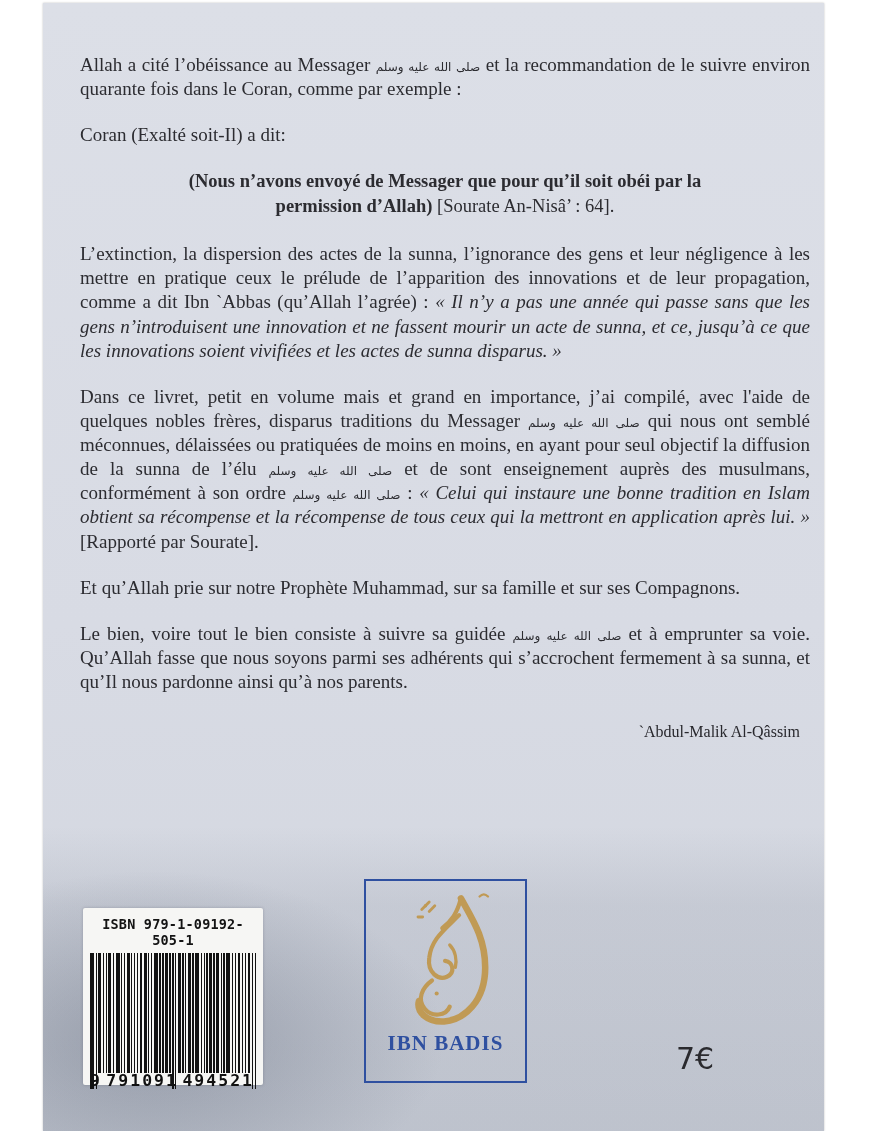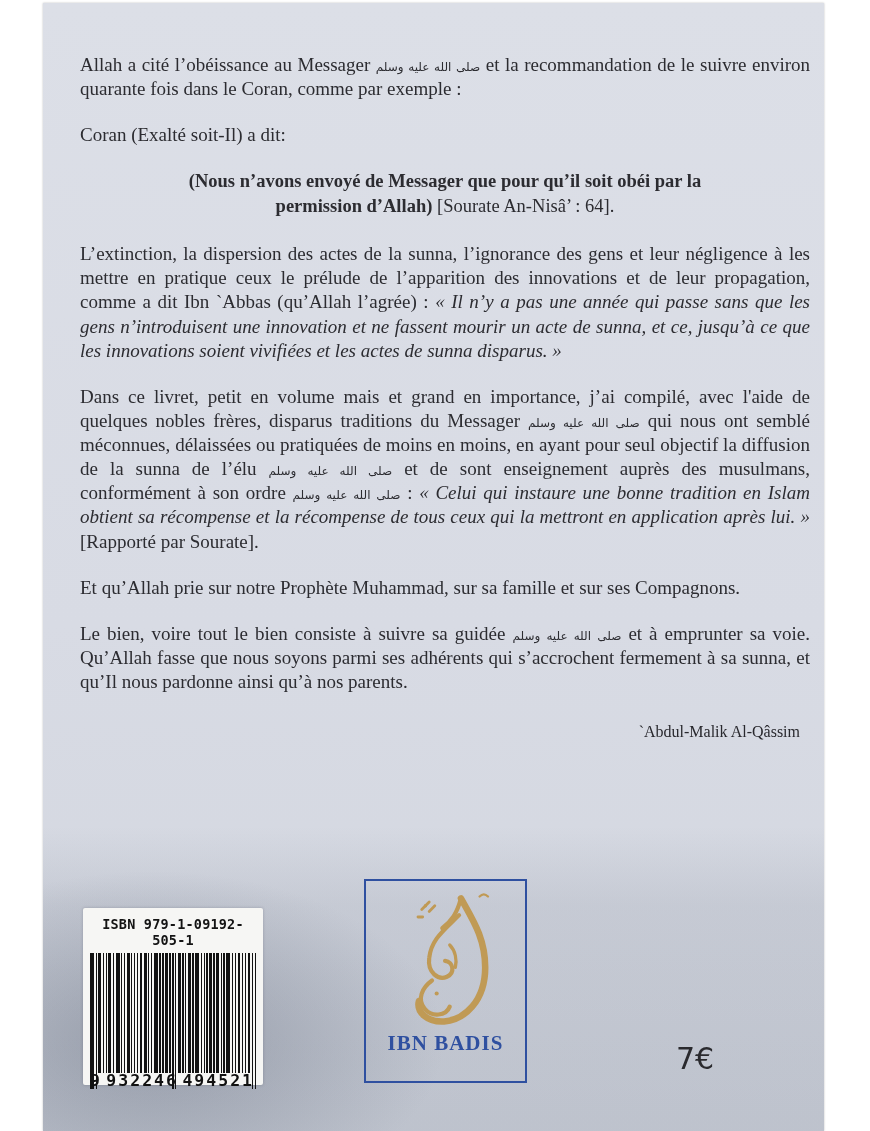--- a/index.html
+++ b/index.html
@@ -196,21 +196,21 @@
         <div class="bar" style="width: 1.7px;"></div>
         <div class="bar" style="width: 3.4px;"></div>
         <div class="bar" style="width: 1.7px;"></div>
         <div class="bar" style="width: 1.7px;"></div>
         <div class="bar" style="width: 3.4px;"></div>
         <div class="bar tall" style="width: 1.7px;"></div>
         <div class="bar tall" style="width: 1.7px;"></div>
       </div>
     <div class="bar-digits">
       <span>9</span>
-      <span>932246</span>
+      <span>791091</span>
       <span>494521</span>
     </div>
   </div>
 
   <div class="logo-box">
     <svg class="callig" width="112" height="140" viewBox="0 0 120 150" fill="none">
       <g stroke="#c09a55" stroke-linecap="round" fill="none">
 
         <path d="M76 10 C 88 32 102 52 102 84 C 102 120 80 140 58 142 C 40 143 28 132 31 120" stroke-width="7"></path>
         <path d="M76 10 C 72 26 66 34 56 42" stroke-width="4.5"></path>

